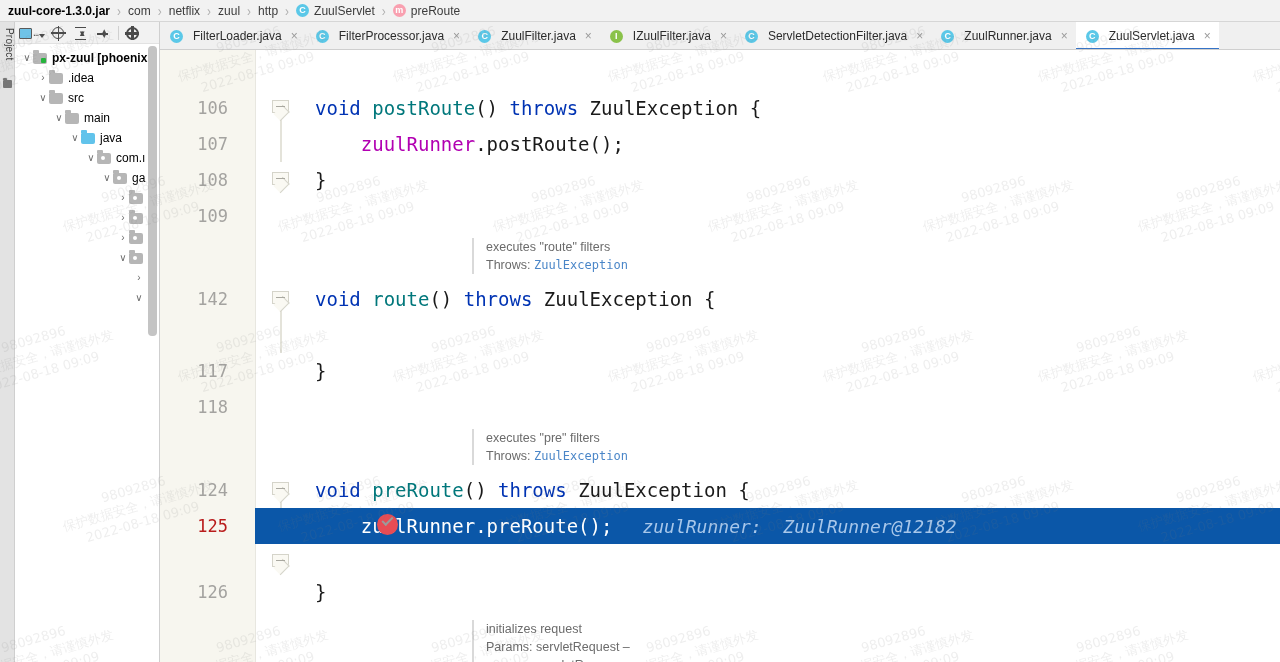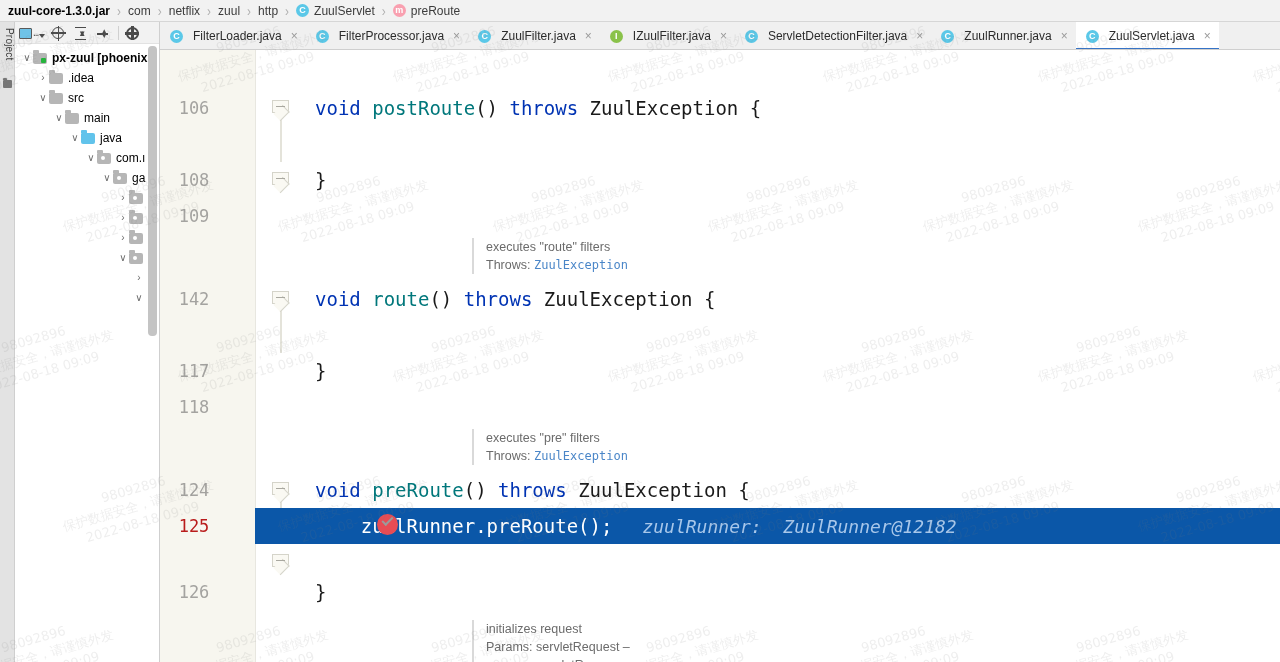--- a/index.html
+++ b/index.html
@@ -178,21 +178,21 @@
   .gutter-edge {
     position: absolute; left: 95px; top: 0; width: 1px; height: 612px;
     background: #e8e7e0;
   }
   .lines { position: absolute; left: 0; top: 0; width: 1120px; height: 612px; }
   .line {
     position: absolute; left: 0; width: 1120px; height: 36px;
     display: flex; align-items: center;
   }
   .lnum {
-    position: absolute; left: 0; width: 68px; text-align: center;
+    position: absolute; left: 0; width: 68px; text-align: right;
     font-family: "DejaVu Sans Mono", monospace; font-size: 17px;
     color: #a4a3a0;
   }
   .line.current .lnum { color: #b91c1c; }
   .code {
     position: absolute; left: 155px;
     font-family: "DejaVu Sans Mono", monospace; font-size: 19px;
     color: #1a1a1a; white-space: pre;
   }
   .hl-row {
@@ -453,20 +453,24 @@
         <div class="foldline" style="top: 58px; height: 54px;"></div>
         <div class="foldline" style="top: 249px; height: 54px;"></div>
         <div class="foldline" style="top: 440px; height: 54px;"></div>
         <div class="line" style="top: 40px;">
           <div class="lnum">106</div>
           <div class="code"><span class="kw">void </span><span class="mth">postRoute</span><span>() </span><span class="kw">throws </span><span>ZuulException {</span></div>
         </div>
         <div class="foldmark" style="top: 50px;">
           <div class="pent"></div>
           <div class="minus"></div>
+        </div>
+        <div class="line" style="top: 76px;">
+          <div class="lnum">107</div>
+          <div class="code"><span>    </span><span class="fld">zuulRunner</span><span>.postRoute();</span></div>
         </div>
         <div class="line" style="top: 112px;">
           <div class="lnum">108</div>
           <div class="code"><span>}</span></div>
         </div>
         <div class="foldmark" style="top: 122px;">
           <div class="pent"></div>
           <div class="minus"></div>
         </div>
         <div class="line" style="top: 148px;">

